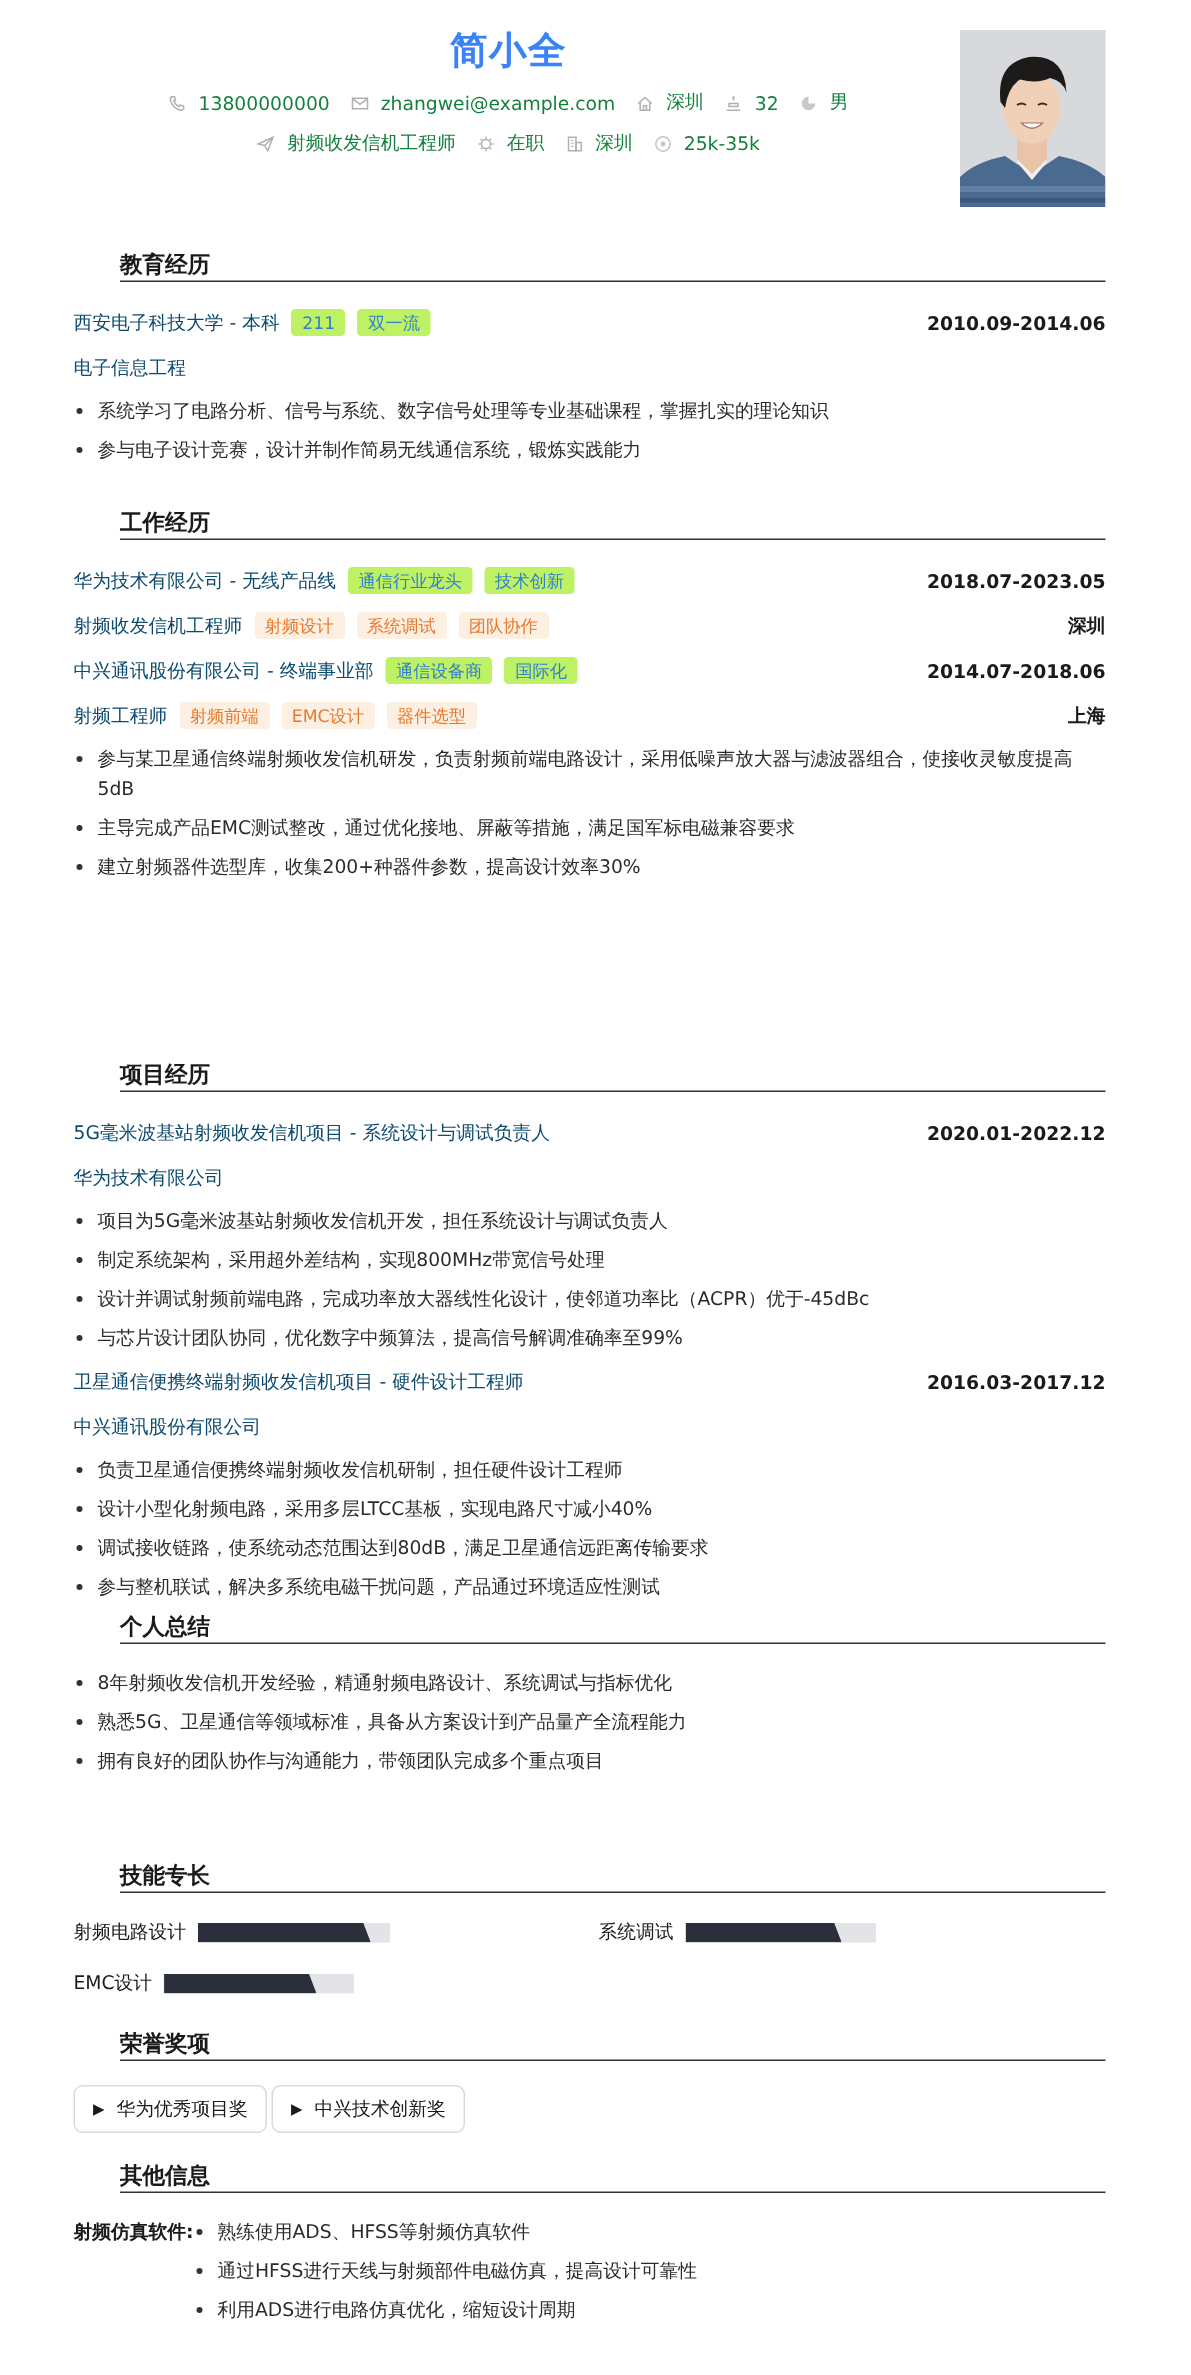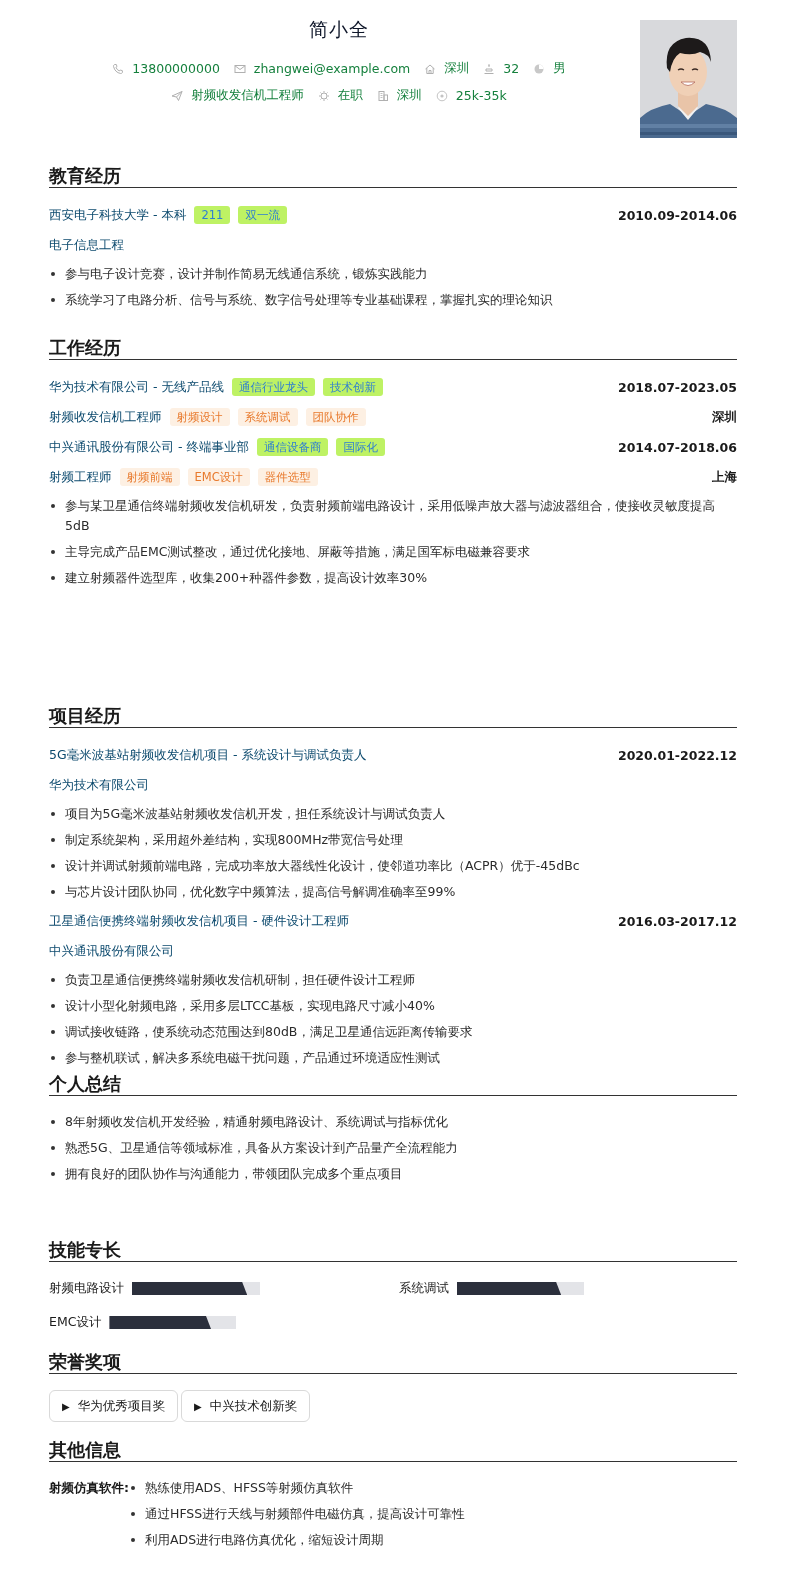--- a/index.html
+++ b/index.html
@@ -11,21 +11,21 @@
     position: relative;
     height: 1583px;
     overflow: hidden;
   }
   .page { position: absolute; left: 49px; top: 0; width: 688px; }
 
   
   .header { position: relative; height: 150px; }
   .name {
     position: absolute; left: 0; top: 17px; width: 580px;
-    text-align: center; font-size: 19px; font-weight: normal; color: #0f172a;
+    text-align: center; font-size: 25px; font-weight: bold; color: #3b82f6;
     letter-spacing: 1px;
   }
   .contact-row {
     position: absolute; left: 0; width: 580px;
     display: flex; justify-content: center; align-items: center;
     font-size: 12.5px; color: #15803d;
   }
   .contact-row.r1 { top: 60px; }
   .contact-row.r2 { top: 87px; }
   .ci { display: flex; align-items: center; margin: 0 7px; white-space: nowrap; }
@@ -33,23 +33,24 @@
   .ci .ic svg { width: 12px; height: 12px; }
   .photo {
     position: absolute; left: 591px; top: 20px; width: 97px; height: 118px;
     background: #d9dadc; overflow: hidden;
   }
   .photo svg { width: 100%; height: 100%; display: block; }
 
   
   .section { position: absolute; left: 0; width: 688px; }
   .sec-title {
-    font-size: 18px; font-weight: bold; color: #1a1a1a;
+    font-size: 15px; font-weight: bold; color: #1a1a1a;
     height: 22px; line-height: 20px;
     border-bottom: 1.5px solid #333;
+    margin-left: 31px;
   }
   .row { display: flex; align-items: center; justify-content: space-between; height: 26px; }
   .row .left { display: flex; align-items: center; }
   .bold { font-weight: normal; font-size: 12.5px; color: #0c4a6e; }
   .date { font-weight: bold; font-size: 12.5px; color: #1a1a1a; }
   .tag {
     display: inline-block; font-size: 11.5px; padding: 0 7px; height: 18px; line-height: 18px;
     border-radius: 3px; margin-left: 8px;
   }
   .tag.blue { background: #bef264; color: #2f7fd1; }
@@ -206,22 +207,22 @@
         <span class="bold">西安电子科技大学 - 本科</span>
         <span class="tag blue">211</span>
         <span class="tag blue">双一流</span>
       </div>
       <span class="date">2010.09-2014.06</span>
     </div>
     <div class="row" style="margin-top:4px;">
       <span class="bold">电子信息工程</span>
     </div>
     <ul class="bullets" style="margin-top:6px;">
+      <li>系统学习了电路分析、信号与系统、数字信号处理等专业基础课程，掌握扎实的理论知识</li>
       <li>参与电子设计竞赛，设计并制作简易无线通信系统，锻炼实践能力</li>
-      <li>系统学习了电路分析、信号与系统、数字信号处理等专业基础课程，掌握扎实的理论知识</li>
     </ul>
   </div>
 
   <div class="section" style="top:338px;">
     <div class="sec-title">工作经历</div>
     <div style="height:14px"></div>
 
     <div class="row">
       <div class="left">
         <span class="bold">华为技术有限公司 - 无线产品线</span>

